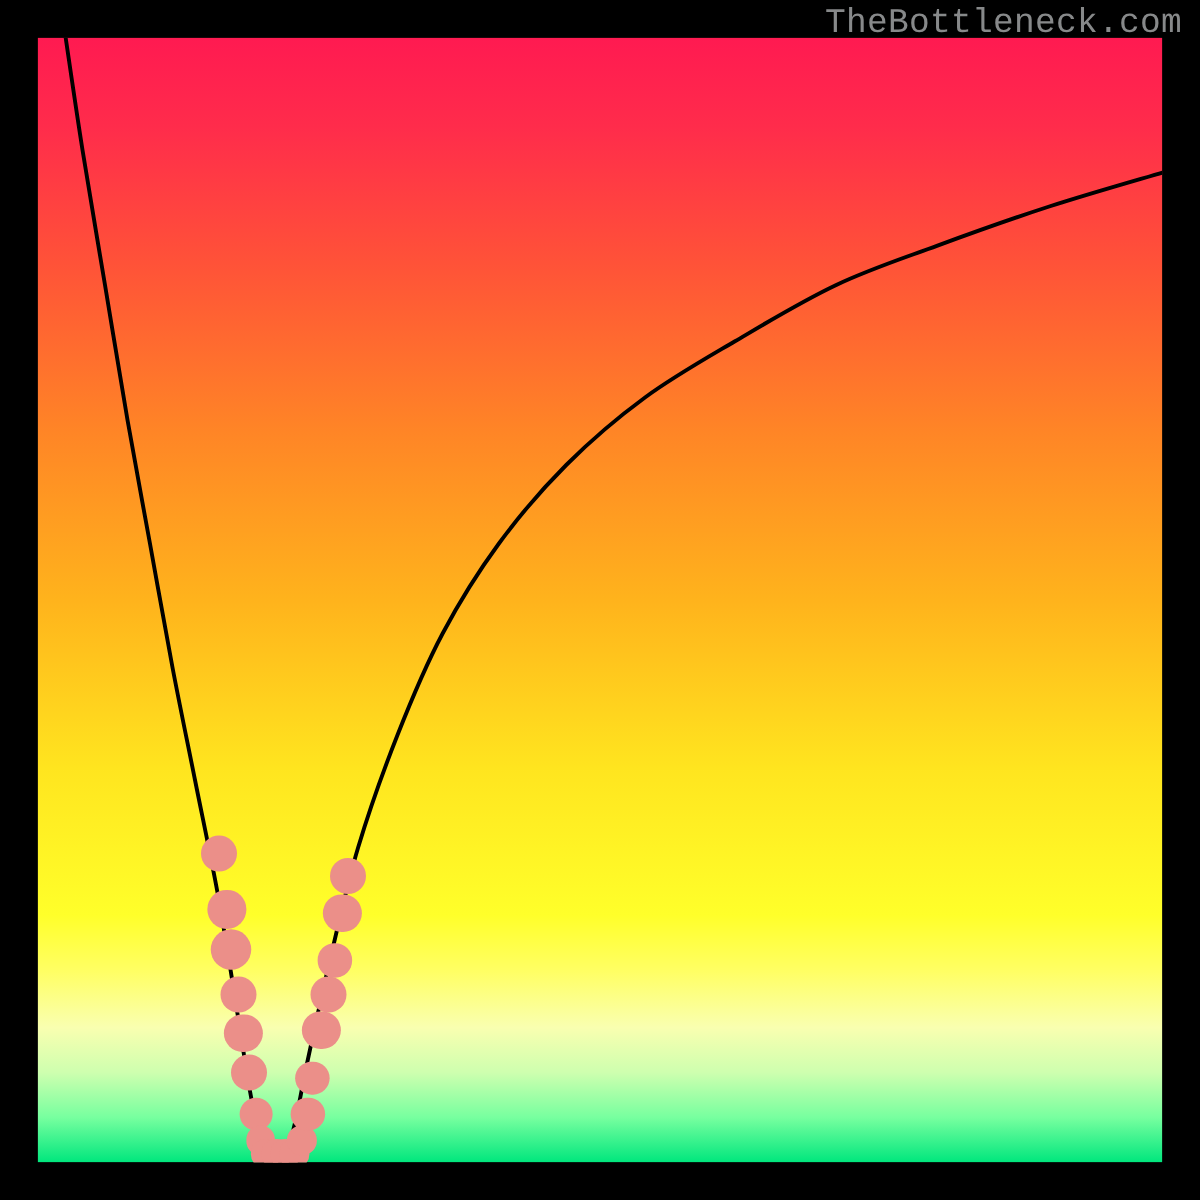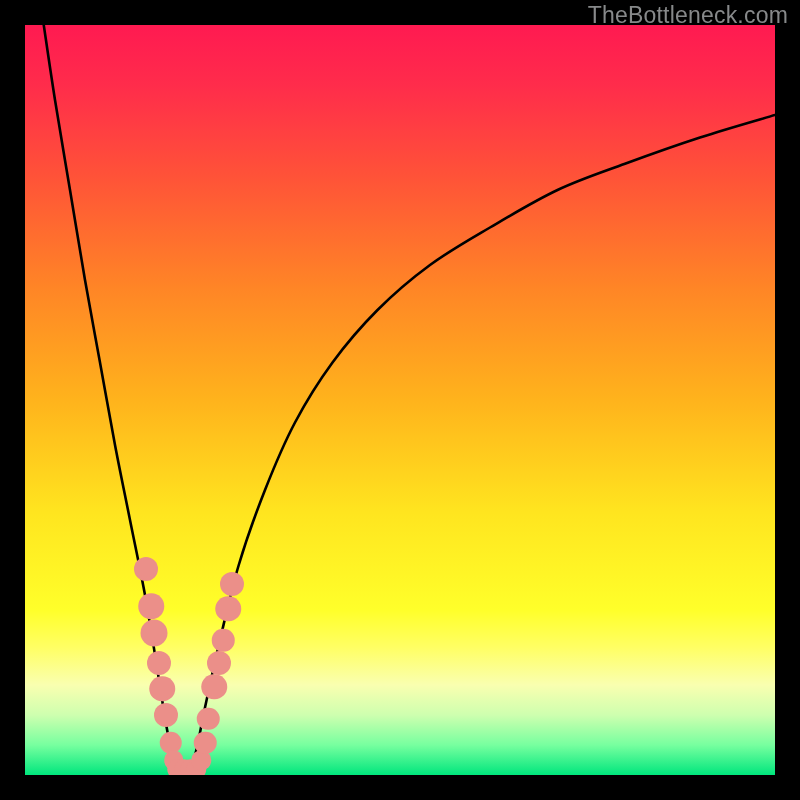--- a/index.html
+++ b/index.html
@@ -33,21 +33,21 @@
   .marker {
     position: absolute;
     border-radius: 50%;
     background: #eb8f89;
     transform: translate(-50%, -50%);
   }
   .watermark {
     position: absolute;
     top: 2px;
     right: 12px;
-    font-family: Liberation Sans, sans-serif;
+    font-family: Liberation Mono, monospace;
     font-size: 23px;
     color: #87898a;
     letter-spacing: 0.2px;
     font-weight: 500;
   }
 </style>
 </head>
 <body>
 
 <div class="frame">

